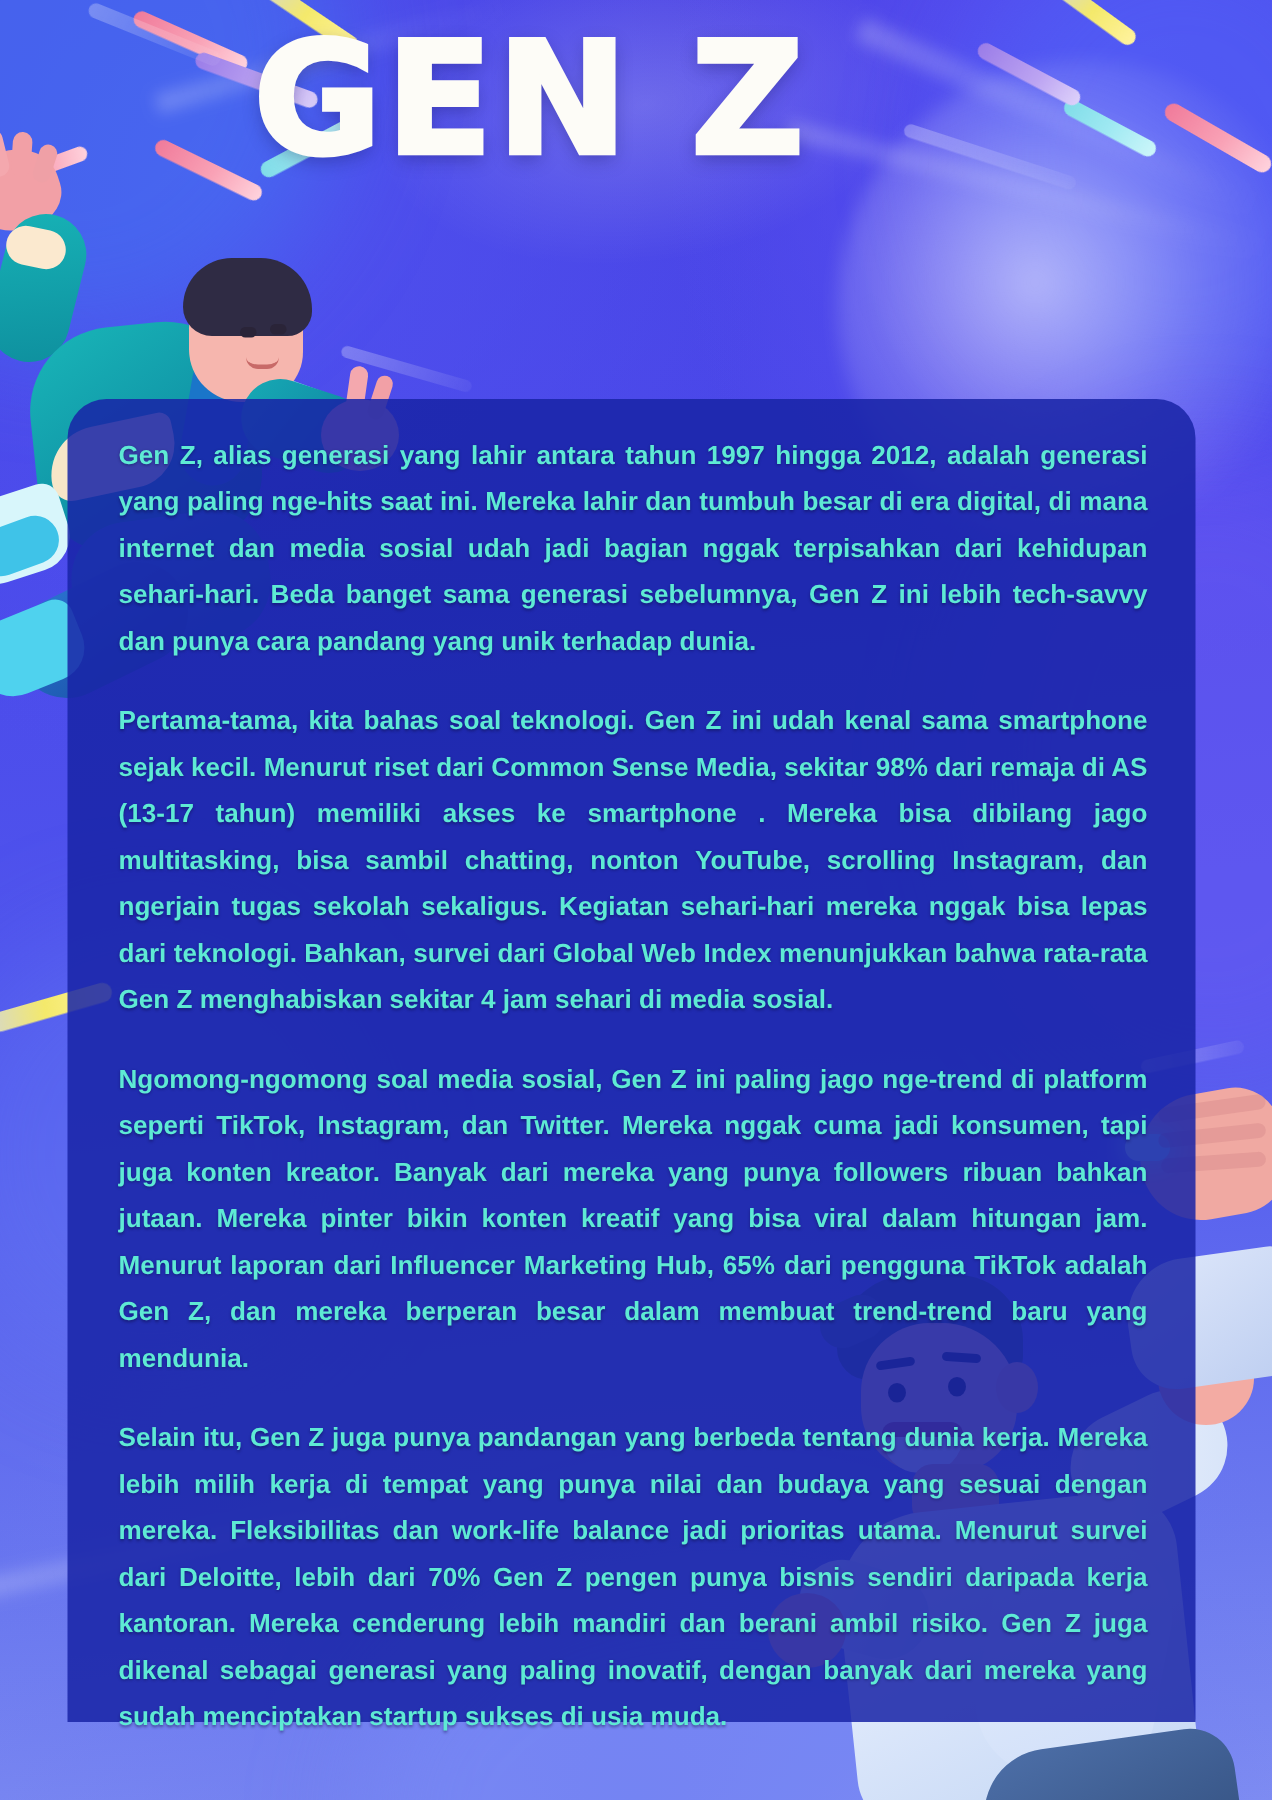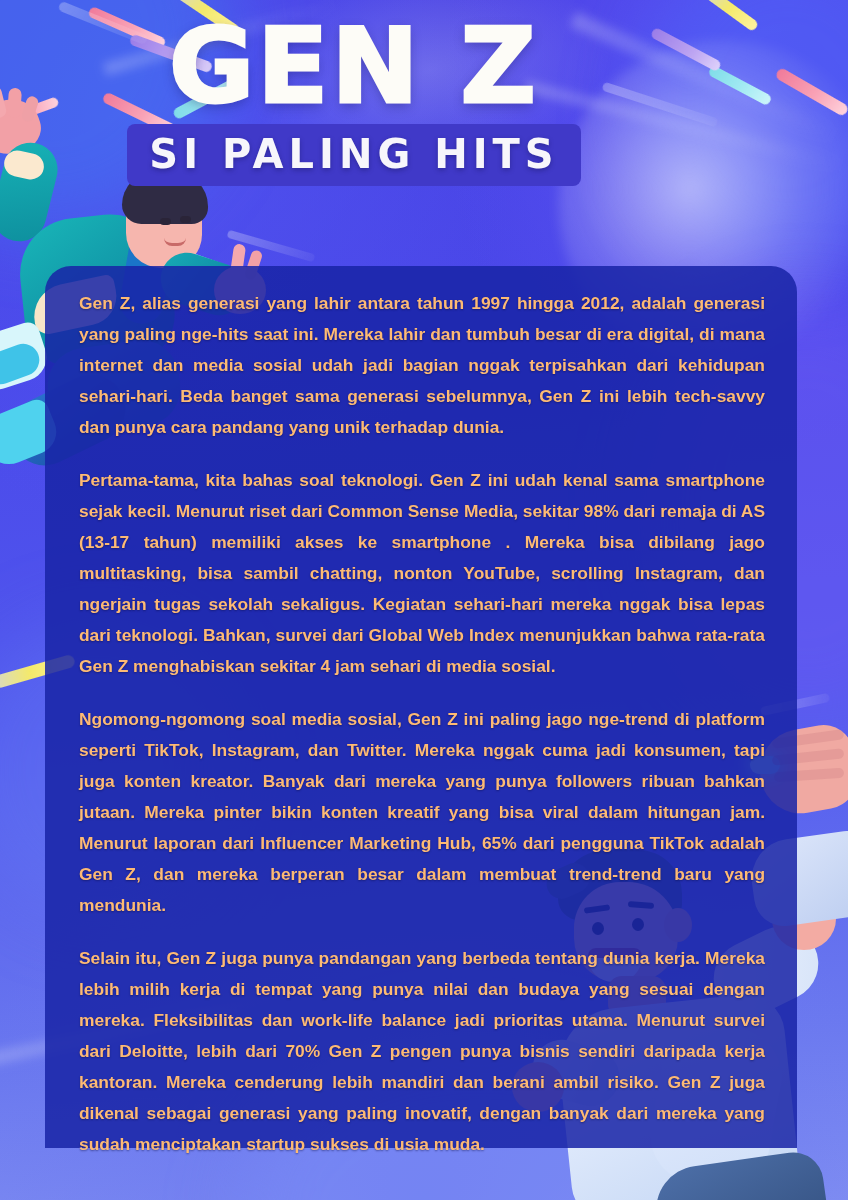--- a/index.html
+++ b/index.html
@@ -128,21 +128,21 @@
   .panel{
     position:absolute;
     left:45px; top:266px;
     width:752px; height:882px;
     background:rgba(24,36,166,.86);
     border-radius:26px 26px 0 0;
     z-index:5;
     padding:22px 32px 0 34px;
   }
   .panel p{
-    color:#fdba74;
+    color:#5eead4;
     font-family:"Liberation Sans", sans-serif;
     font-weight:bold;
     font-size:17.4px;
     line-height:31px;
     text-align:justify;
     text-shadow:0 1px 2px rgba(10,10,60,.45);
     margin-bottom:22px;
   }
   .panel p:last-child{ margin-bottom:0; }
 </style>
@@ -246,23 +246,20 @@
     <div class="blob" style="left:18px;top:28px;width:96px;height:84px;background:#f0a9a2;border-radius:42px 30px 32px 40px;transform:rotate(-10deg);"></div>
     <div class="blob" style="left:8px;top:56px;width:30px;height:18px;background:#a9f0ef;border-radius:9px;box-shadow:0 0 14px 5px rgba(140,240,238,.55);"></div>
     <div class="blob" style="left:30px;top:34px;width:72px;height:10px;background:#d98d8d;border-radius:6px;transform:rotate(-8deg);opacity:.5;"></div>
     <div class="blob" style="left:30px;top:52px;width:72px;height:10px;background:#d98d8d;border-radius:6px;transform:rotate(-6deg);opacity:.5;"></div>
     <div class="blob" style="left:32px;top:70px;width:70px;height:10px;background:#d98d8d;border-radius:6px;transform:rotate(-4deg);opacity:.5;"></div>
     <div class="blob" style="left:10px;top:136px;width:120px;height:86px;background:linear-gradient(150deg,#dfe8fb,#bccdf0);border-radius:40px 22px 10px 30px;transform:rotate(-8deg);"></div>
   </div>
 
   <div class="header">
     <div class="title">GEN Z</div>
-    <div class="subtitle-wrap">
-      <div class="subtitle">SI PALING HITS</div>
-    </div>
   </div>
 
   <div class="panel">
     <p>Gen Z, alias generasi yang lahir antara tahun 1997 hingga 2012, adalah generasi yang paling nge-hits saat ini. Mereka lahir dan tumbuh besar di era digital, di mana internet dan media sosial udah jadi bagian nggak terpisahkan dari kehidupan sehari-hari. Beda banget sama generasi sebelumnya, Gen Z ini lebih tech-savvy dan punya cara pandang yang unik terhadap dunia.</p>
     <p>Pertama-tama, kita bahas soal teknologi. Gen Z ini udah kenal sama smartphone sejak kecil. Menurut riset dari Common Sense Media, sekitar 98% dari remaja di AS (13-17 tahun) memiliki akses ke smartphone . Mereka bisa dibilang jago multitasking, bisa sambil chatting, nonton YouTube, scrolling Instagram, dan ngerjain tugas sekolah sekaligus. Kegiatan sehari-hari mereka nggak bisa lepas dari teknologi. Bahkan, survei dari Global Web Index menunjukkan bahwa rata-rata Gen Z menghabiskan sekitar 4 jam sehari di media sosial.</p>
     <p>Ngomong-ngomong soal media sosial, Gen Z ini paling jago nge-trend di platform seperti TikTok, Instagram, dan Twitter. Mereka nggak cuma jadi konsumen, tapi juga konten kreator. Banyak dari mereka yang punya followers ribuan bahkan jutaan. Mereka pinter bikin konten kreatif yang bisa viral dalam hitungan jam. Menurut laporan dari Influencer Marketing Hub, 65% dari pengguna TikTok adalah Gen Z, dan mereka berperan besar dalam membuat trend-trend baru yang mendunia.</p>
     <p>Selain itu, Gen Z juga punya pandangan yang berbeda tentang dunia kerja. Mereka lebih milih kerja di tempat yang punya nilai dan budaya yang sesuai dengan mereka. Fleksibilitas dan work-life balance jadi prioritas utama. Menurut survei dari Deloitte, lebih dari 70% Gen Z pengen punya bisnis sendiri daripada kerja kantoran. Mereka cenderung lebih mandiri dan berani ambil risiko. Gen Z juga dikenal sebagai generasi yang paling inovatif, dengan banyak dari mereka yang sudah menciptakan startup sukses di usia muda.</p>
   </div>
 
 </div>

